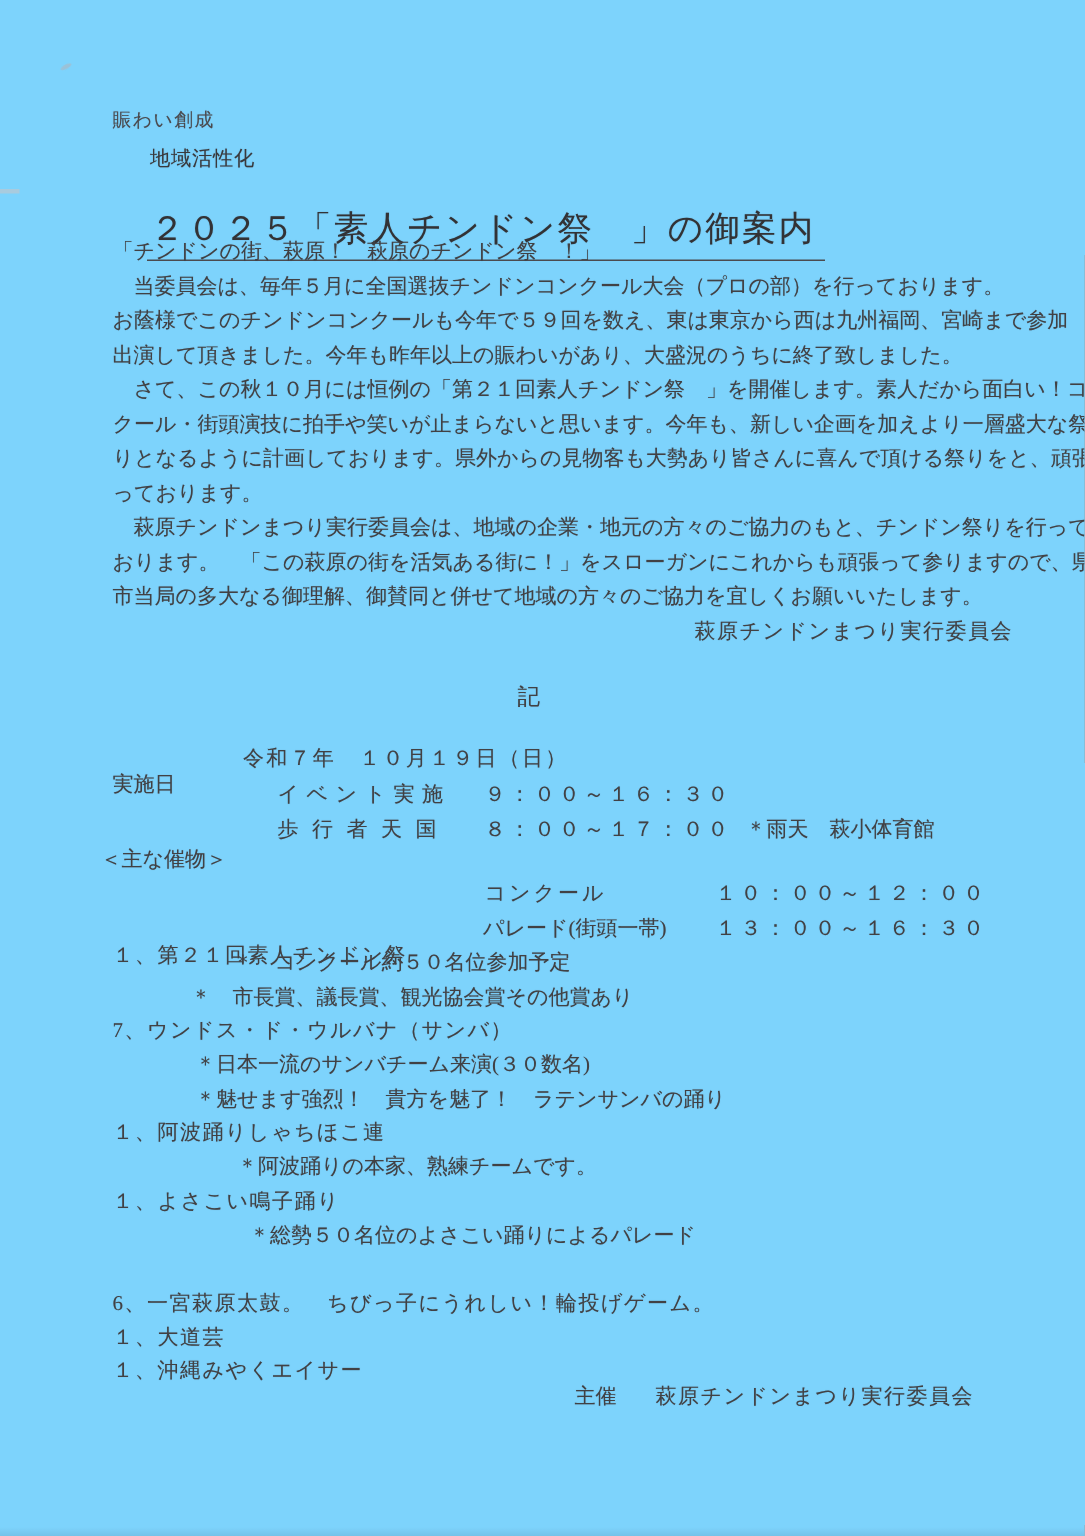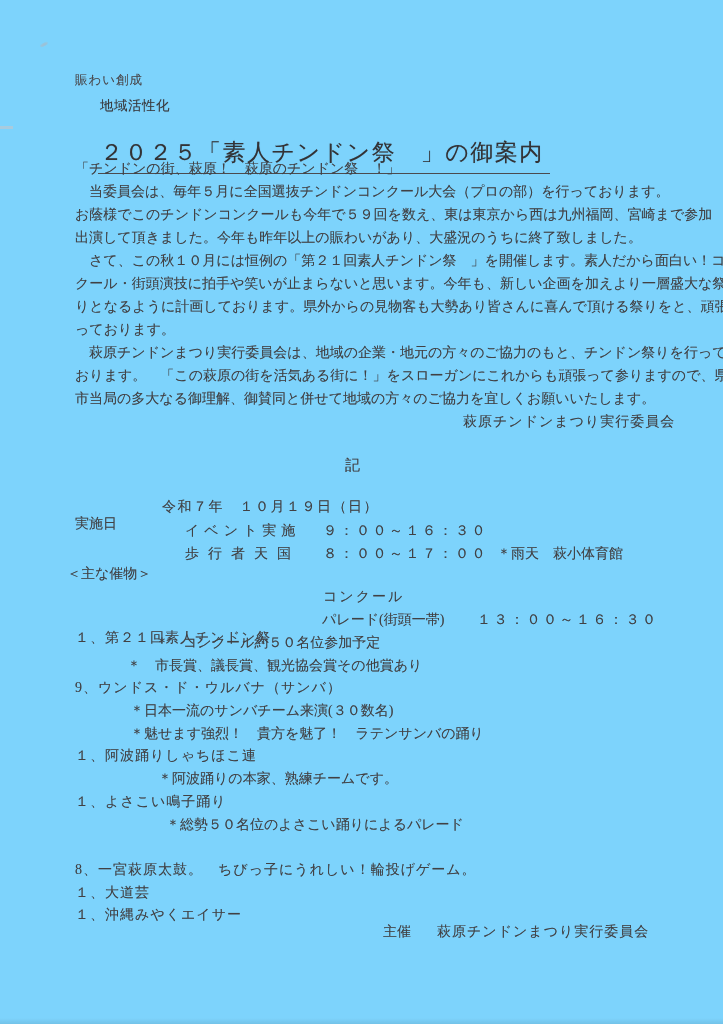--- a/index.html
+++ b/index.html
@@ -97,36 +97,37 @@
   <div class="ln" style="left:185px;top:522px;letter-spacing:5px;">イベント実施</div>
   <div class="ln time" style="left:323px;top:522px;">９：００～１６：３０</div>
   <div class="ln" style="left:185px;top:545px;letter-spacing:9px;">歩行者天国</div>
   <div class="ln time" style="left:323px;top:545px;">８：００～１７：００</div>
   <div class="ln" style="left:497px;top:545px;">＊雨天　萩小体育館</div>
 
   <div class="ln" style="left:67px;top:565px;">＜主な催物＞</div>
 
   <div class="ln" style="left:75px;top:588px;letter-spacing:1px;margin-top:41px;">１、第２１回素人チンドン祭</div>
   <div class="ln" style="left:323px;top:588px;letter-spacing:2px;">コンクール</div>
+  <div class="ln time" style="left:477px;top:588px;">１０：００～１２：００</div>
   <div class="ln" style="left:322px;top:611px;">パレード(街頭一帯)</div>
   <div class="ln time" style="left:477px;top:611px;">１３：００～１６：３０</div>
   <div class="ln" style="left:127px;top:634px;margin-left:28px;">＊　コンクール約５０名位参加予定</div>
   <div class="ln" style="left:127px;top:657px;">＊　市長賞、議長賞、観光協会賞その他賞あり</div>
 
-  <div class="ln" style="left:75px;top:679px;letter-spacing:1px;">9、ウンドス・ド・ウルバナ（サンバ）</div>
+  <div class="ln" style="left:75px;top:679px;letter-spacing:1px;">7、ウンドス・ド・ウルバナ（サンバ）</div>
   <div class="ln" style="left:130px;top:702px;text-align:right;">＊日本一流のサンバチーム来演(３０数名)</div>
   <div class="ln" style="left:130px;top:725px;">＊魅せます強烈！　貴方を魅了！　ラテンサンバの踊り</div>
 
   <div class="ln" style="left:75px;top:747px;letter-spacing:1px;">１、阿波踊りしゃちほこ連</div>
   <div class="ln" style="left:130px;top:770px;margin-left:28px;">＊阿波踊りの本家、熟練チームです。</div>
 
   <div class="ln" style="left:75px;top:793px;letter-spacing:1px;">１、よさこい鳴子踊り</div>
   <div class="ln" style="left:130px;top:816px;margin-left:36px;">＊総勢５０名位のよさこい踊りによるパレード</div>
 
-  <div class="ln" style="left:75px;top:861px;letter-spacing:1px;">8、一宮萩原太鼓。　ちびっ子にうれしい！輪投げゲーム。</div>
+  <div class="ln" style="left:75px;top:861px;letter-spacing:1px;">6、一宮萩原太鼓。　ちびっ子にうれしい！輪投げゲーム。</div>
   <div class="ln" style="left:75px;top:884px;letter-spacing:1px;">１、大道芸</div>
   <div class="ln" style="left:75px;top:906px;letter-spacing:1px;">１、沖縄みやくエイサー</div>
 
   <div class="ln" style="left:383px;top:923px;text-align:right;">主催</div>
   <div class="ln sig" style="left:437px;top:923px;">萩原チンドンまつり実行委員会</div>
 
   <div class="bottom-shade"></div>
 </div>
 
 </body></html>

